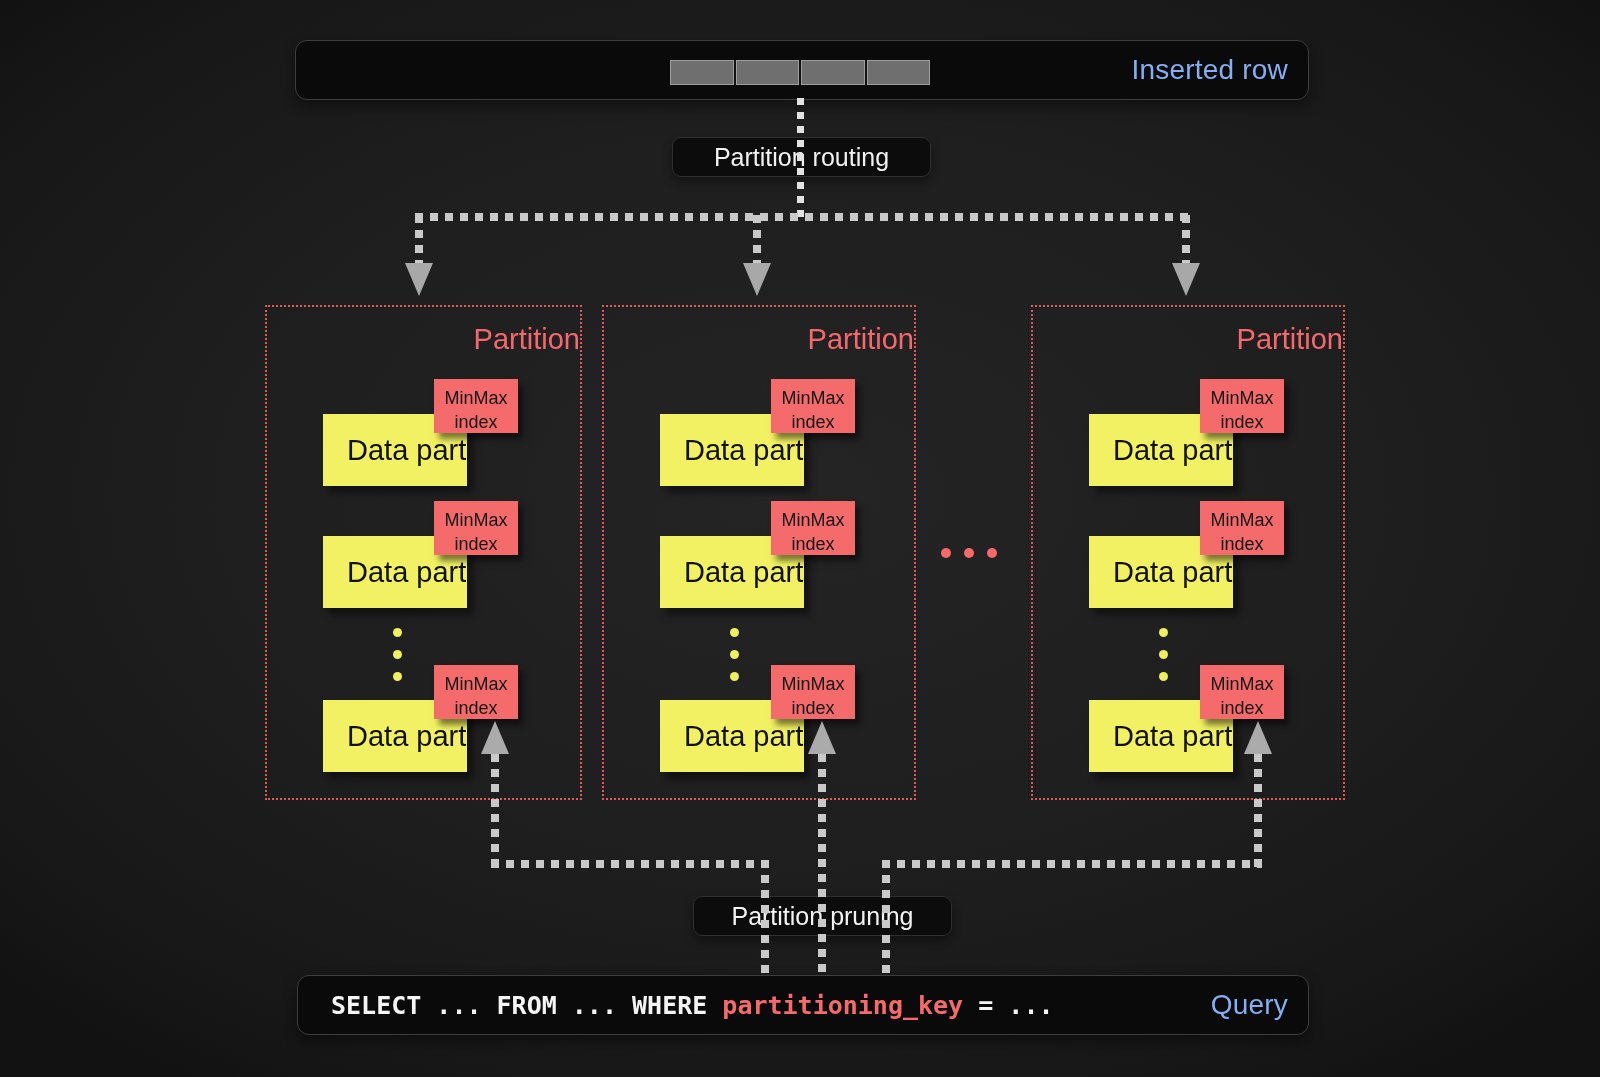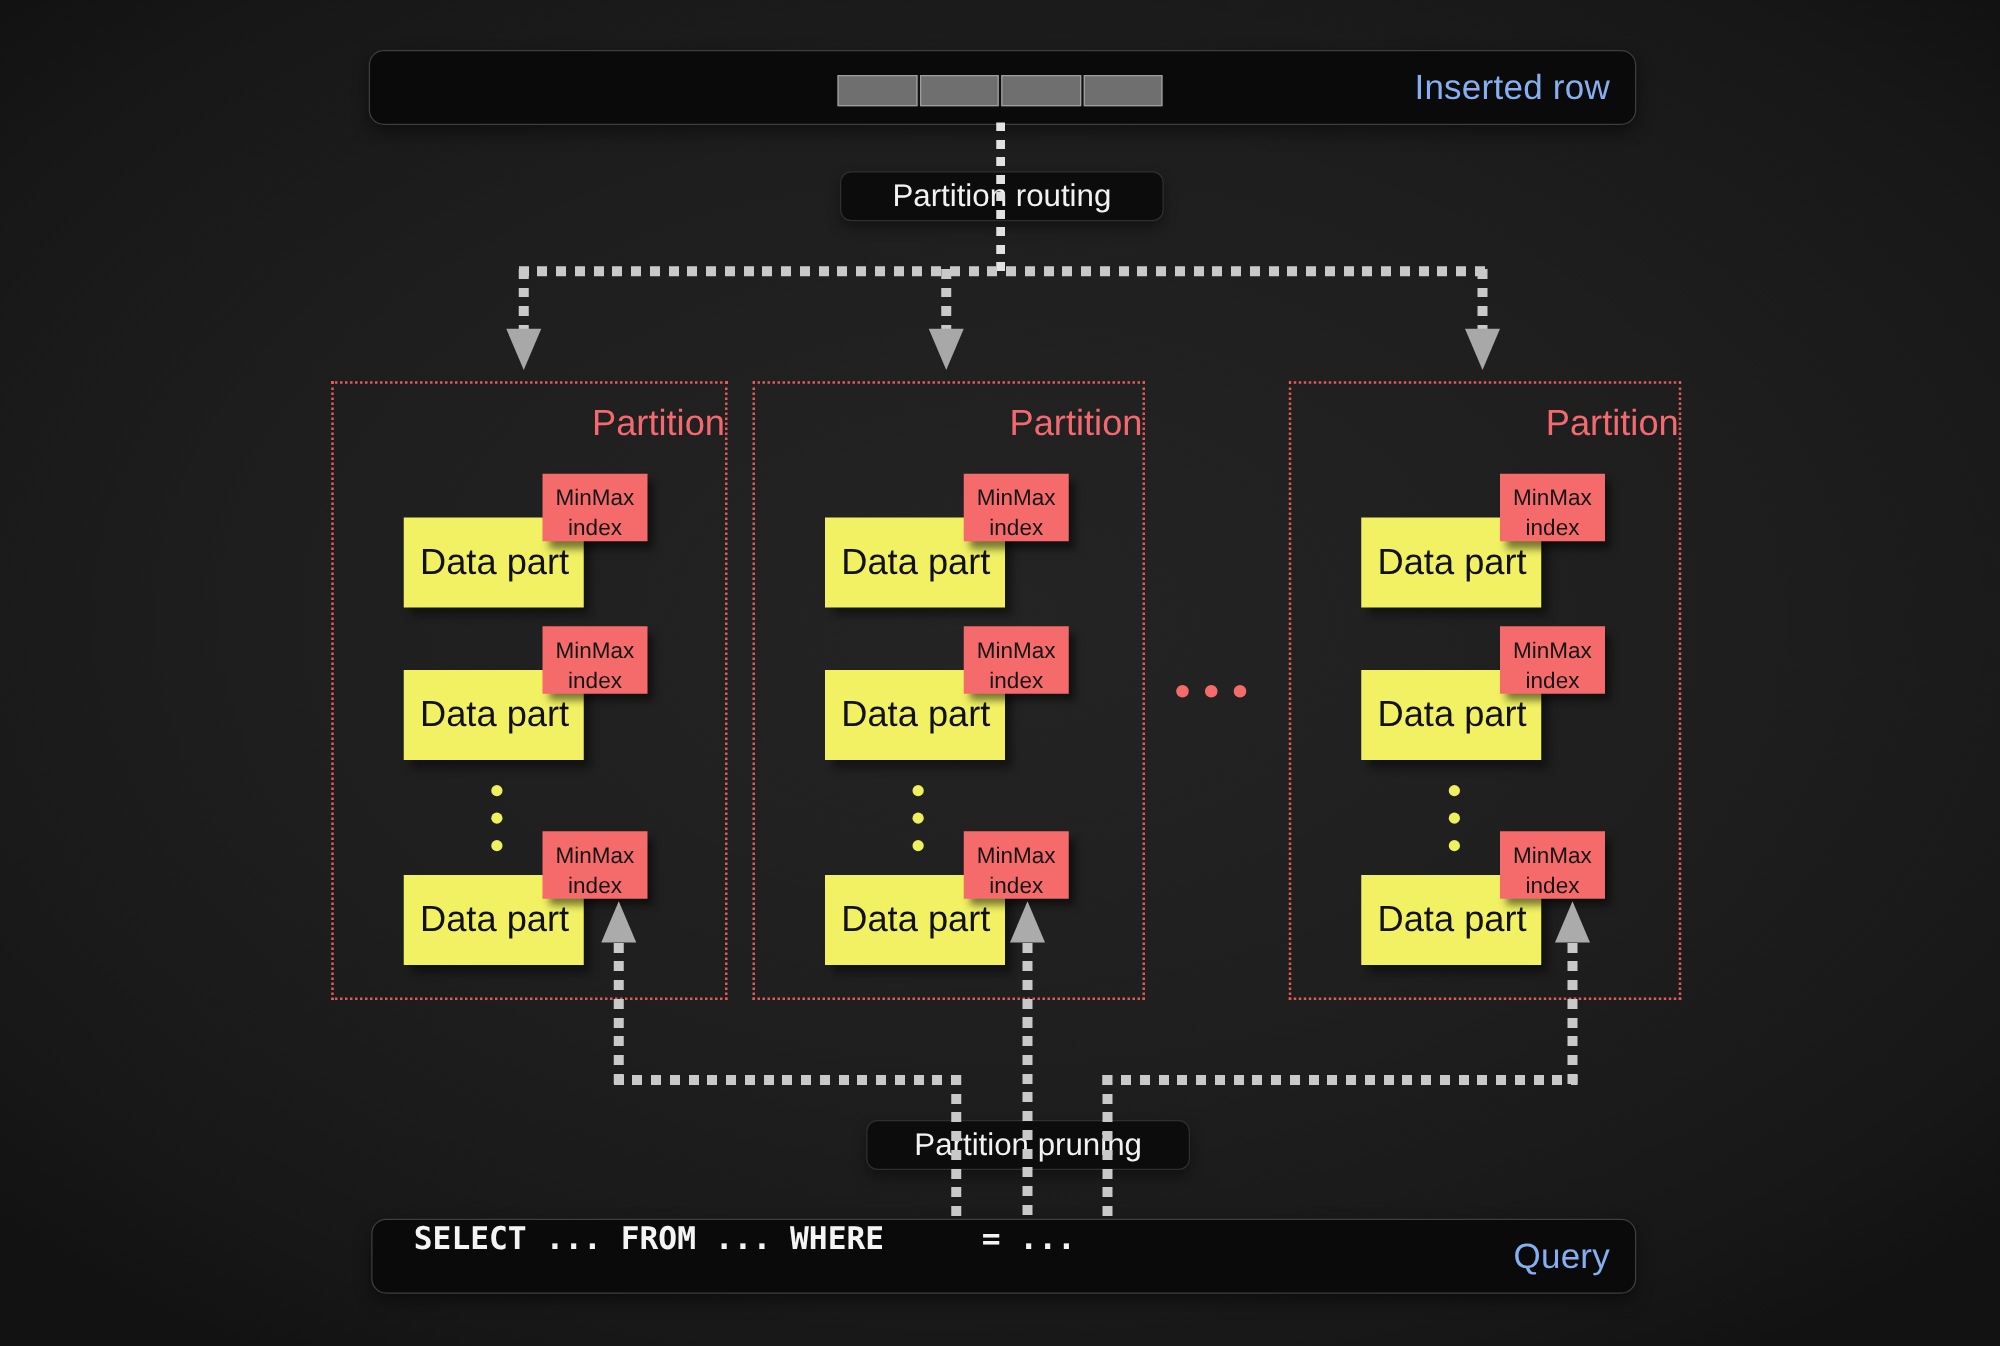--- a/index.html
+++ b/index.html
@@ -55,38 +55,38 @@
   #stub-l{left:761px;top:860px;height:116px;}
   #stub-r{left:882px;top:860px;height:116px;}
   
   .partition{position:absolute;top:305px;height:495px;border:2px dotted #e05a5a;box-sizing:border-box;z-index:1;}
   #part-1{left:265px;width:317px;}
   #part-2{left:602px;width:314px;}
   #part-3{left:1031px;width:314px;}
   .p-title{position:absolute;top:16px;left:0;width:100%;text-align:right;
     color:#f4696f;font-size:29px;}
   .data-part{position:absolute;left:56px;width:144px;height:72px;background:#f1f163;
-    display:flex;align-items:center;color:#111;font-size:29px;padding-left:13px;box-sizing:border-box;
+    display:flex;align-items:center;color:#111;font-size:29px;padding-left:24px;box-sizing:border-box;
     box-shadow:6px 7px 7px rgba(0,0,0,.45);z-index:1;}
   .minmax{position:absolute;left:167px;width:84px;height:54px;background:#f56b6b;color:#151515;
     font-size:18px;line-height:1.33;text-align:center;padding-top:8px;box-sizing:border-box;
     box-shadow:5px 6px 6px rgba(0,0,0,.5);z-index:2;}
   .dp-1{top:107px;} .mm-1{top:72px;}
   .dp-2{top:229px;} .mm-2{top:194px;}
   .dp-3{top:393px;} .mm-3{top:358px;}
   .vdots{position:absolute;left:126px;top:321px;display:flex;flex-direction:column;gap:13px;}
   .vdots .dot{width:9px;height:9px;border-radius:50%;background:#eef05e;}
   
   #ellipsis{position:absolute;left:941px;top:548px;display:flex;gap:13px;}
   #ellipsis .dot{width:10px;height:10px;border-radius:50%;background:#f56b6b;}
   
   #query-text{
-    position:absolute;left:33px;top:0;height:100%;display:flex;
+    position:absolute;left:33px;top:0;height:100%;display:flex;align-items:center;
     font-family:"DejaVu Sans Mono","Liberation Mono",monospace;font-weight:bold;
-    font-size:25px;color:#f4f4f4;white-space:pre;gap:48px;
+    font-size:25px;color:#f4f4f4;white-space:pre;
   }
   #query-text .key{color:#f56b6b;}
 </style>
 </head>
 <body>
 
 <div class="canvas">
 
   <div class="panel" id="inserted-box">
     <div id="cells">
@@ -166,18 +166,18 @@
   <div class="vdash" id="upline-b"></div>
   <div class="vdash" id="upline-c"></div>
   <div class="hdash" id="bot-hline-l"></div>
   <div class="hdash" id="bot-hline-r"></div>
   <div class="vdash" id="stub-l"></div>
   <div class="vdash" id="stub-r"></div>
   <div class="tag-label" id="pruning-label">Partition pruning</div>
 
   <div class="panel" id="query-box">
     <div id="query-text">
-      <span>SELECT ... FROM ... WHERE </span><span> = ...</span>
+      <span>SELECT ... FROM ... WHERE </span><span class="key">partitioning_key</span><span> = ...</span>
     </div>
     <div class="panel-label-blue">Query</div>
   </div>
 
 </div>
 
 </body></html>

